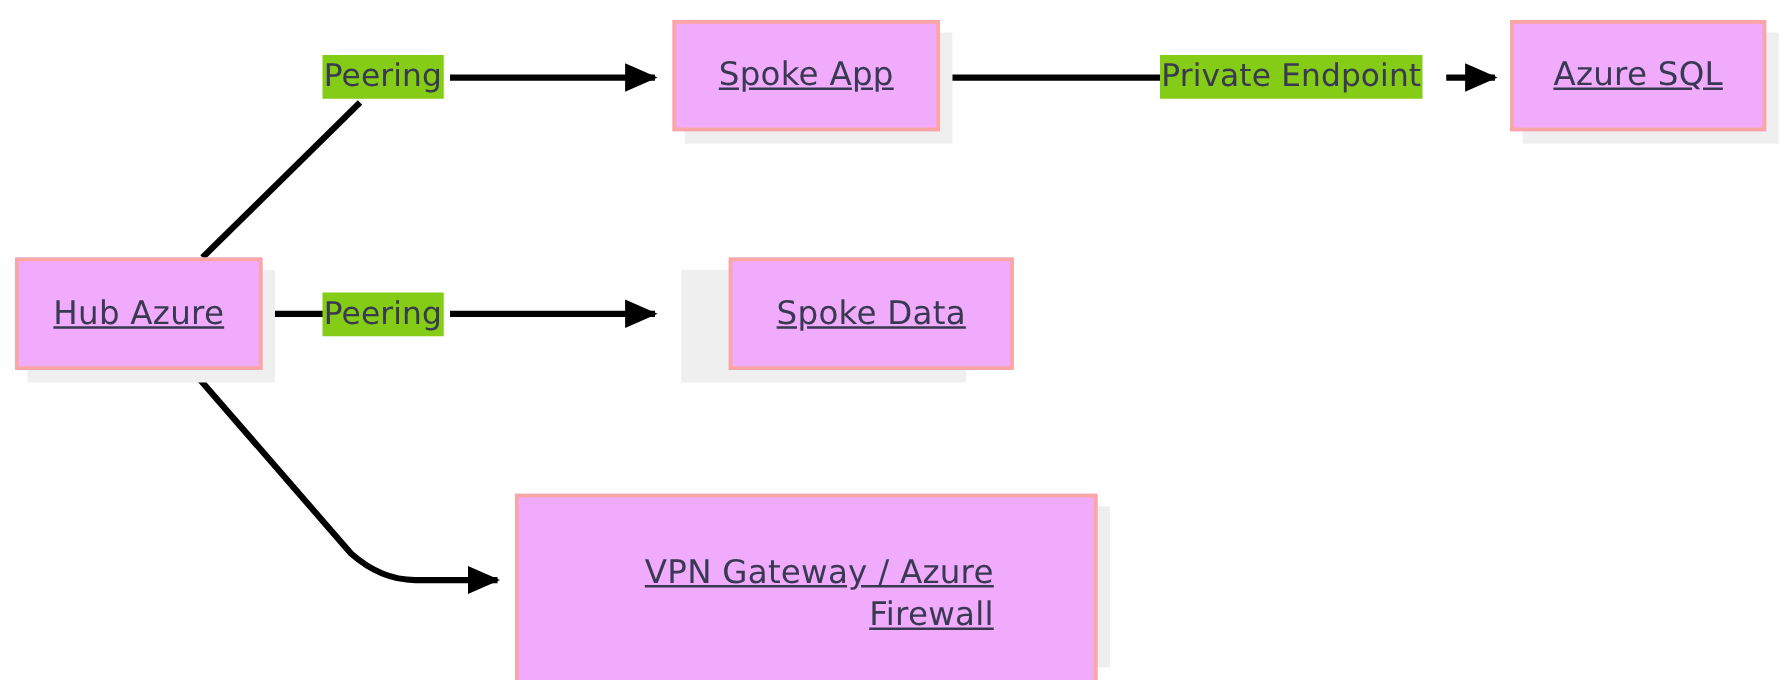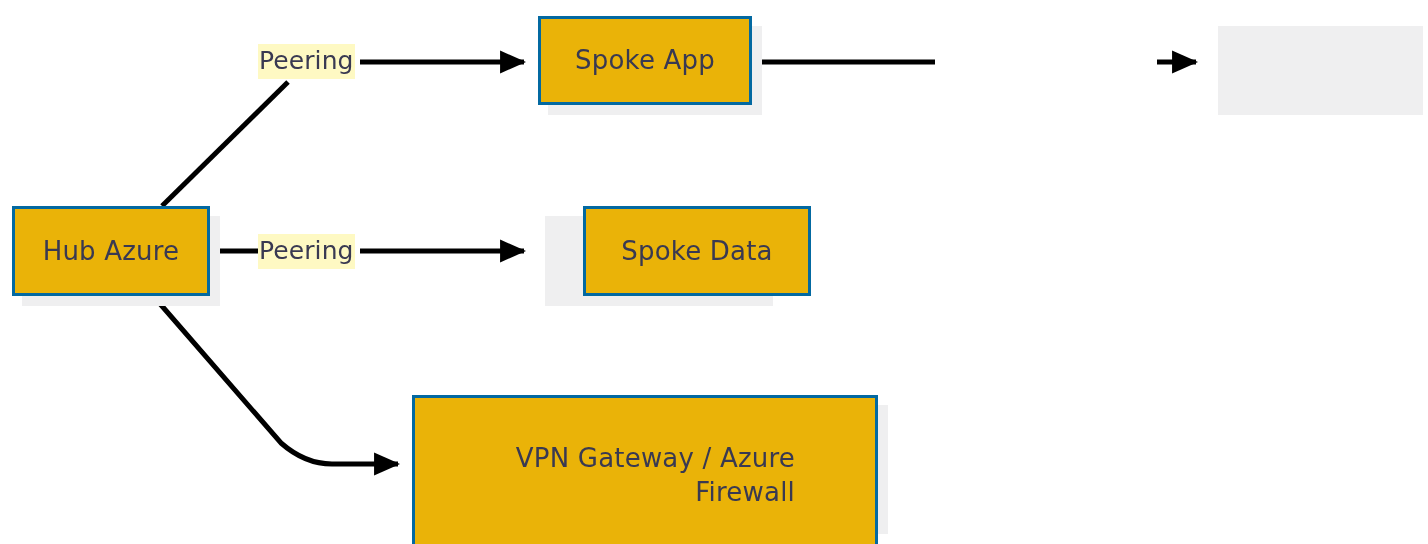--- a/index.html
+++ b/index.html
@@ -18,40 +18,41 @@
   svg#wires {
     position: absolute;
     left: 0;
     top: 0;
     width: 1428px;
     height: 544px;
   }
   .node {
     position: absolute;
     box-sizing: border-box;
-    background: #eab308;
-    border: 3px solid #0369a1;
+    background: #f0abfc;
+    border: 3px solid #fca5a5;
     display: flex;
     align-items: center;
     justify-content: center;
     text-align: center;
     color: #393952;
     font-size: 26px;
     line-height: 1.32;
     letter-spacing: 0.2px;
     z-index: 3;
+    text-decoration: underline;
   }
   .node-shadow {
     position: absolute;
     background: #efeff0;
     z-index: 1;
   }
   .edge-label {
     position: absolute;
-    background: #fef9c3;
+    background: #84cc16;
     color: #393952;
     font-size: 25px;
     line-height: 1.18;
     letter-spacing: 0.1px;
     white-space: nowrap;
     padding: 2px 1px 3px 1px;
     z-index: 4;
   }
 </style>
 </head>
@@ -92,27 +93,33 @@
   </div>
 
   <div class="node" style="left:538px; top:16px; width:214px; height:89px;">
     <span>Spoke App</span>
   </div>
 
   <div class="node" style="left:535px; top:206px; width:228px; height:90px;margin-left:48px;">
     <span>Spoke Data</span>
   </div>
 
+  <div class="node" style="left:1208px; top:16px; width:205px; height:89px;">
+    <span>Azure SQL</span>
+  </div>
 
   <div class="node" style="left:412px; top:395px; width:466px; height:160px;text-align:right;">
     <span style="display:block; max-width:300px;">VPN Gateway / Azure Firewall</span>
   </div>
 
   <div class="edge-label" style="left:258px; top:44px;">
     <span>Peering</span>
   </div>
 
   <div class="edge-label" style="left:258px; top:234px;">
     <span>Peering</span>
   </div>
 
+  <div class="edge-label" style="left:928px; top:44px;">
+    <span>Private Endpoint</span>
+  </div>
 
 </div>
 
 </body></html>

